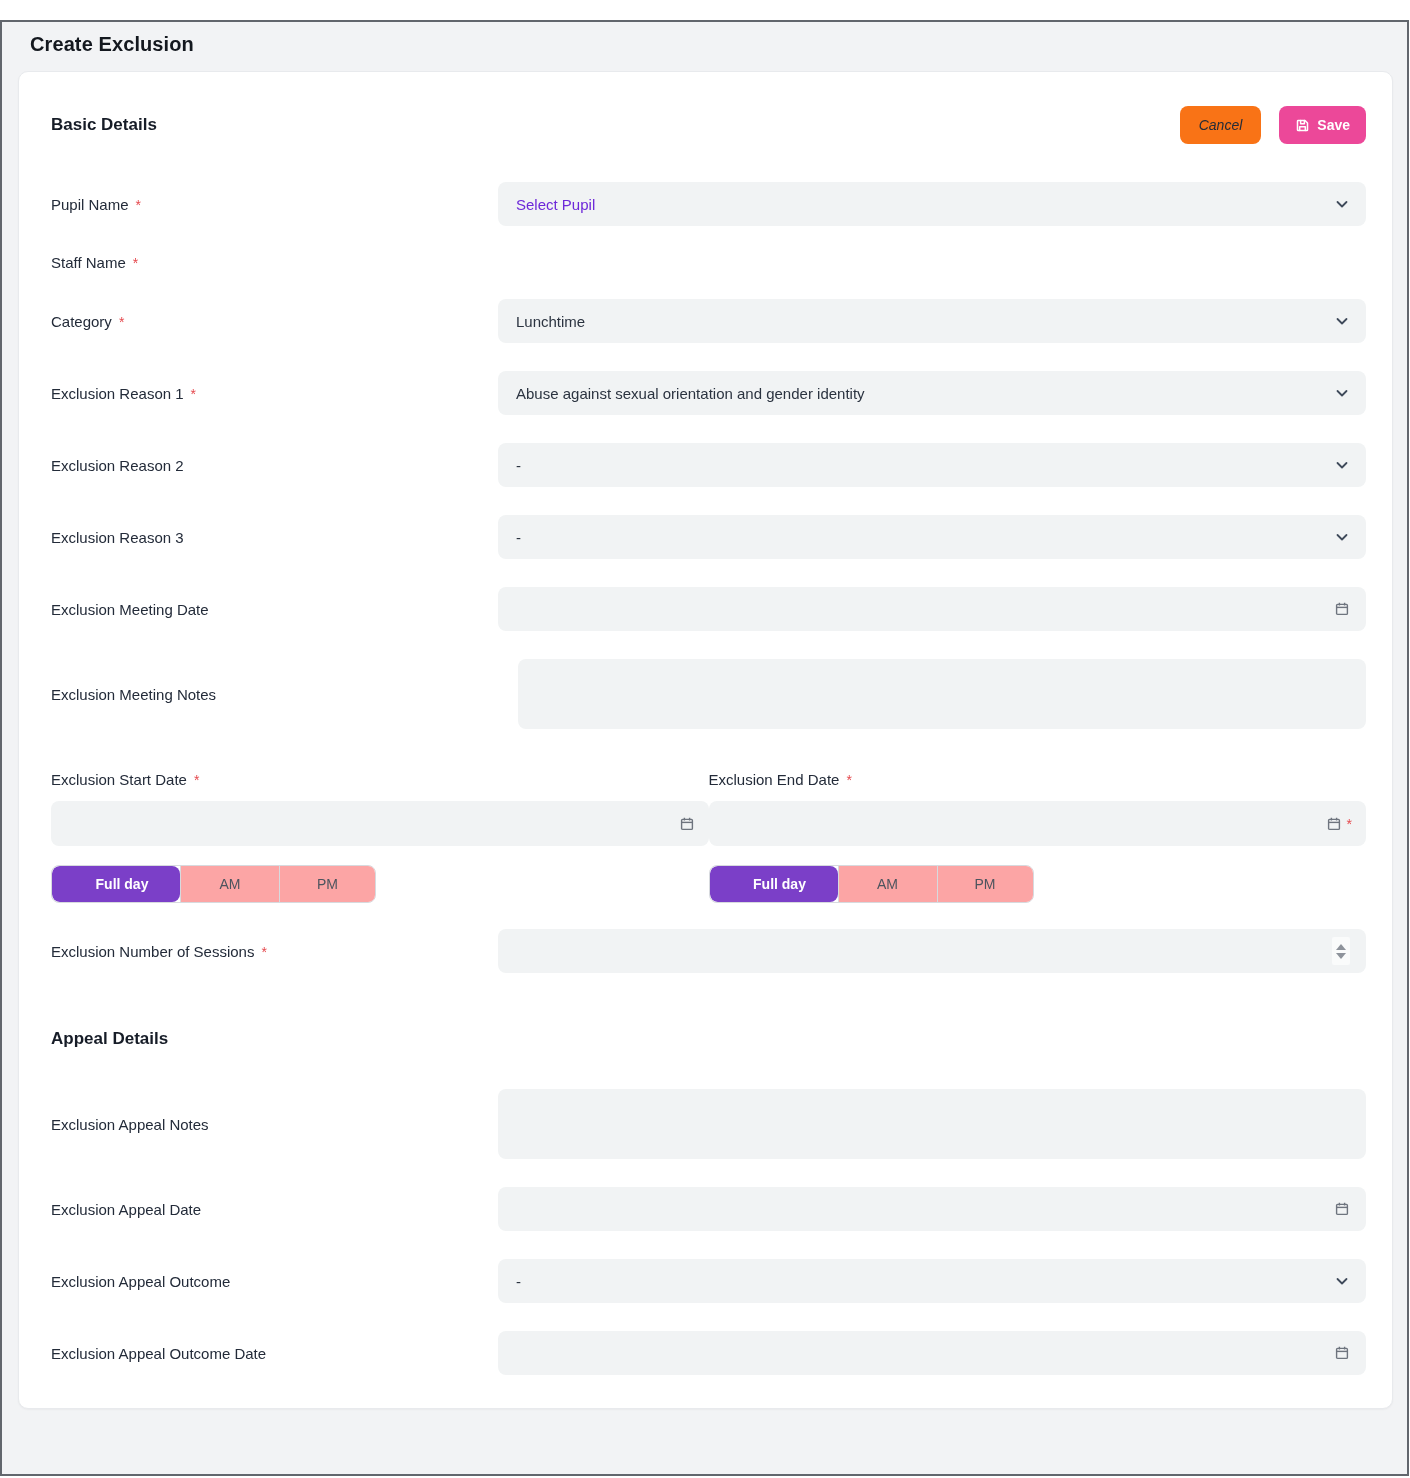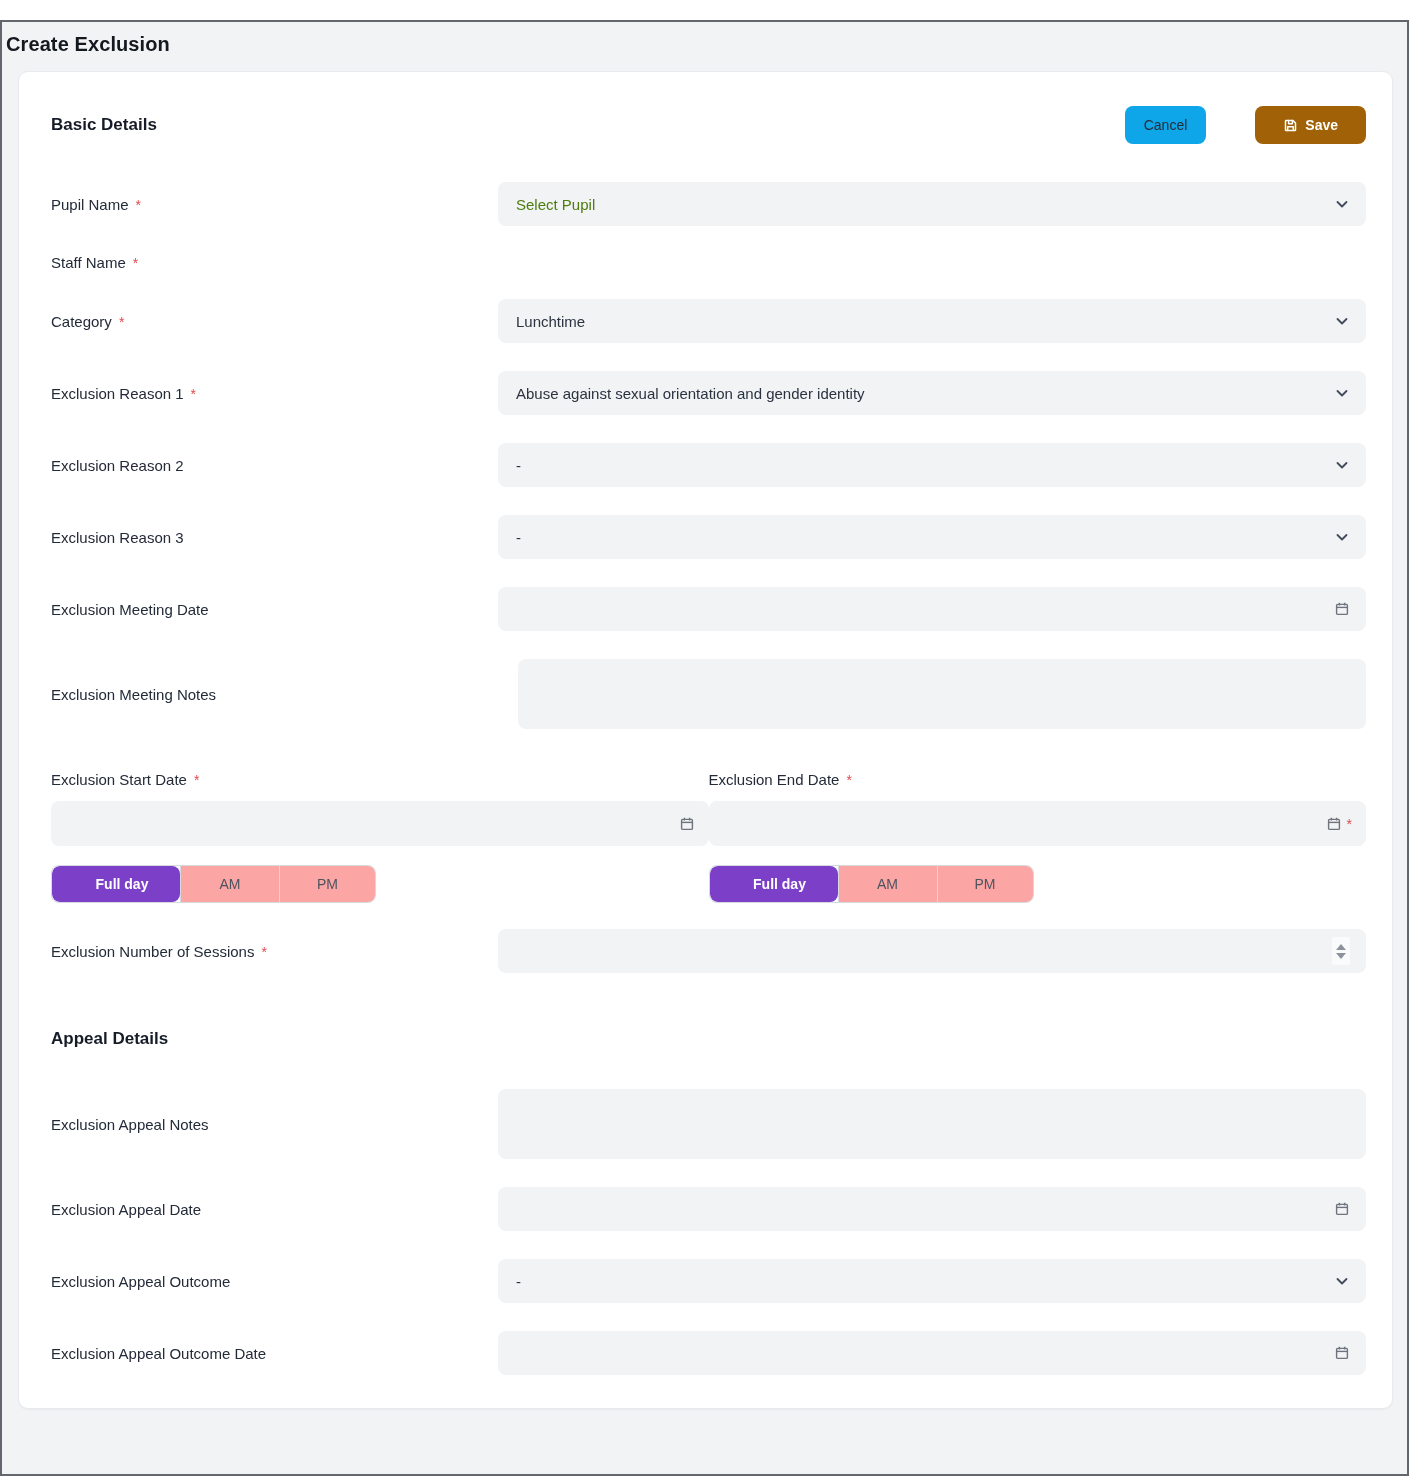--- a/index.html
+++ b/index.html
@@ -15,21 +15,21 @@
     position: absolute;
     top: 20px; left: 0; right: 1px; bottom: 2px;
     border: 2px solid #62666d;
     background: #f2f3f5;
     overflow: hidden;
   }
   .page-title {
     font-size: 20px;
     font-weight: 700;
     color: #14181f;
-    padding: 11px 16px 0 4px;
+    padding: 11px 16px 0 28px;
     letter-spacing: 0.1px;
   }
   .card {
     margin: 15px 14px 0 16px;
     background: #ffffff;
     border: 1px solid #e8eaed;
     border-radius: 10px;
     box-shadow: 0 1px 2px rgba(20,24,32,0.04);
     padding: 34px 26px 30px 32px;
   }
@@ -50,22 +50,22 @@
     border: none;
     border-radius: 8px;
     font-family: "Liberation Sans", sans-serif;
     font-size: 14px;
     font-weight: 700;
     cursor: pointer;
     display: inline-flex;
     align-items: center;
     justify-content: center;
   }
-  .btn-cancel { background: #0ea5e9; color: #252c38; padding: 0 19px; font-weight: 400; }
-  .btn-save  { background: #a16207; color: #ffffff; padding: 0 28px; gap: 7px; margin-left: 31px; }
+  .btn-cancel { background: #f97316; color: #252c38; padding: 0 19px; font-weight: 400; font-style: italic; }
+  .btn-save  { background: #ec4899; color: #ffffff; padding: 0 16px; gap: 7px; }
   .btn-save svg { display: block; }
 
   .row {
     display: flex;
     align-items: center;
     margin-bottom: 28px;
   }
   .row:last-child { margin-bottom: 3px; }
   .label-col {
     width: 447px;
@@ -80,21 +80,21 @@
     border-radius: 8px;
     height: 44px;
     display: flex;
     align-items: center;
     padding: 0 16px 0 18px;
     font-size: 15px;
     color: #2b3340;
     position: relative;
   }
   .control .value { flex: 1; white-space: nowrap; overflow: hidden; }
-  .control .value.ph { color: #4d7c0f; }
+  .control .value.ph { color: #6d28d9; }
   .chev { display: flex; align-items: center; }
   .bare {
     flex: 1;
     border: none;
     background: transparent;
     outline: none;
     font-family: "Liberation Sans", sans-serif;
     font-size: 15px;
     color: #2b3340;
     height: 100%;

